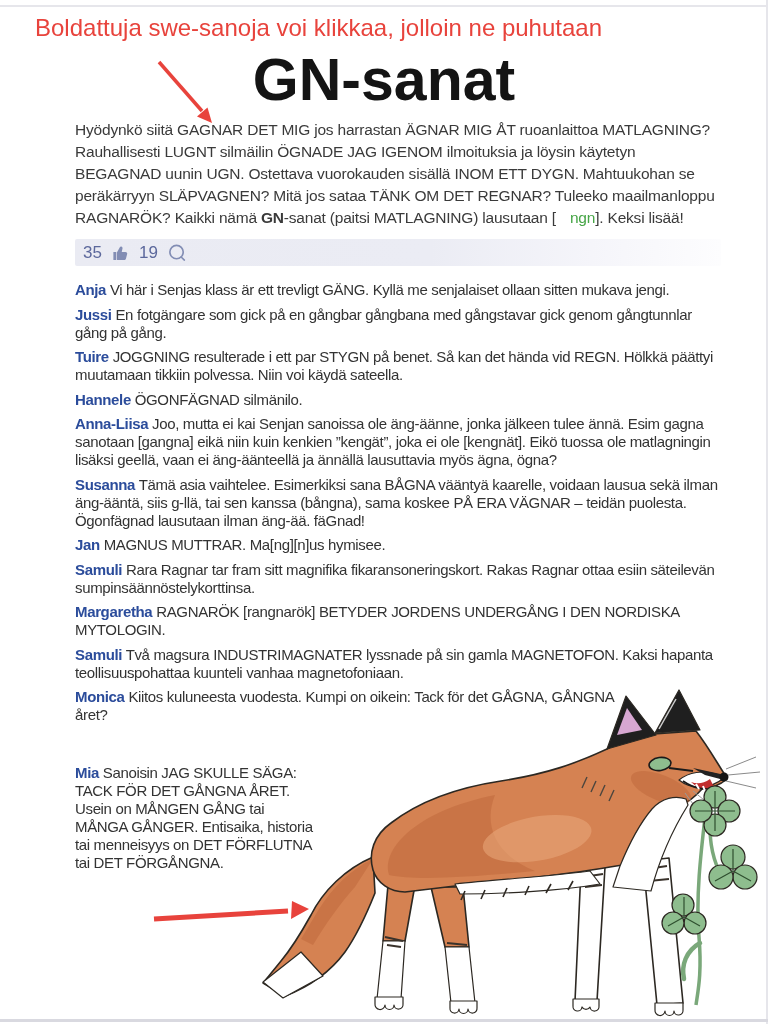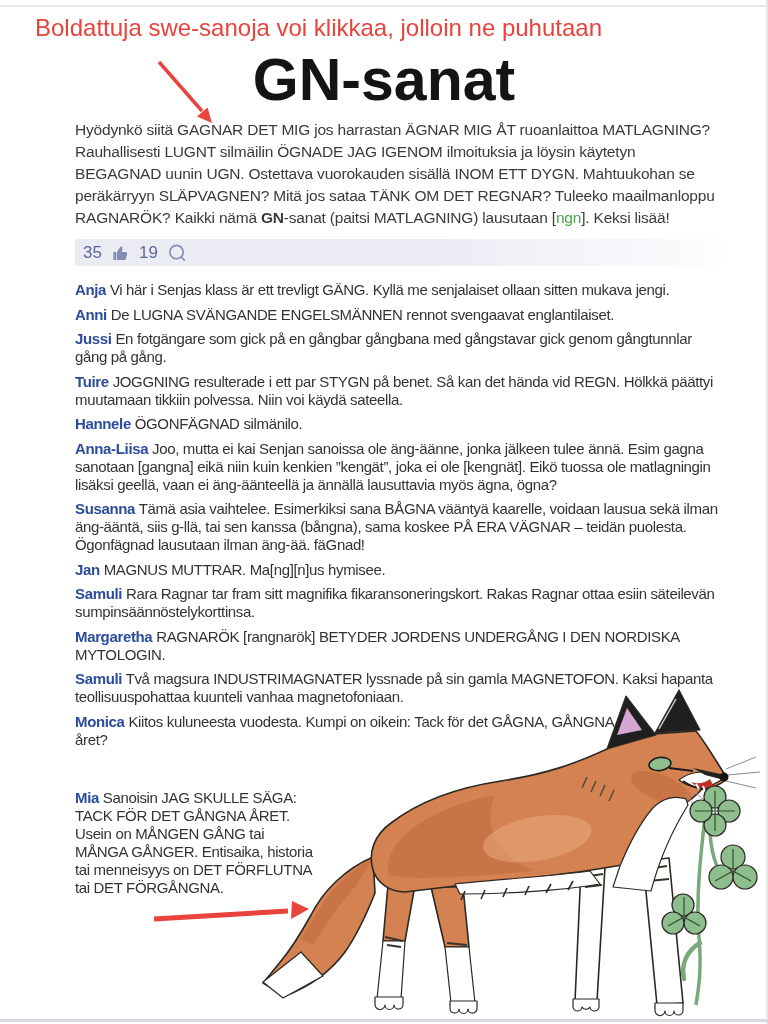--- a/index.html
+++ b/index.html
@@ -13,21 +13,21 @@
   .note{position:absolute;color:var(--note-red);font-size:24px;line-height:26px;white-space:nowrap;}
   #note-top{left:35px;top:15px;}
   #note-bottom{left:22px;top:888px;z-index:3;}
 
   #page-title{position:absolute;top:46px;left:0;width:768px;text-align:center;
               font-size:59px;font-weight:700;color:#141414;letter-spacing:0px;}
 
   #intro{position:absolute;left:75px;top:119px;width:646px;
          font-size:15.5px;line-height:22px;letter-spacing:-0.2px;color:#3a3a3a;}
   #intro .gn-bold{font-weight:bold;}
-  #intro .ngn{color:var(--ngn-green);}
+  #intro .ngn{color:var(--ngn-green);margin-left:14px;}
 
   #reactions{position:absolute;left:75px;top:239px;width:646px;height:27px;
              display:flex;align-items:center;gap:9px;padding-left:8px;box-sizing:border-box;
              font-size:17px;color:var(--counter-blue);border-radius:2px;
              background:linear-gradient(90deg,#eaebf3 0%,#ebecf4 55%,#f5f5fa 80%,#fdfdfe 100%);}
   #reactions svg{display:block;}
 
   #comments{position:absolute;left:75px;top:281px;width:650px;
             font-size:15px;line-height:18px;letter-spacing:-0.35px;color:#333;}
   .comment{margin-bottom:6.5px;}
@@ -76,21 +76,20 @@
     </svg>
     <span>19</span>
     <svg width="21" height="20" viewBox="0 0 22 20">
       <circle cx="10" cy="9" r="7" fill="none" stroke="#828db4" stroke-width="1.7"></circle>
       <path d="M14.8 14.2l3.4 3.2" fill="none" stroke="#828db4" stroke-width="1.7" stroke-linecap="round"></path>
     </svg>
   </div>
 
   <div id="comments">
       <div class="comment"><span class="cname">Anja</span> <span>Vi här i Senjas klass är ett trevligt GÄNG. Kyllä me senjalaiset ollaan sitten mukava jengi.</span></div>
-      <div class="comment"><span class="cname">Anni</span> <span>De LUGNA SVÄNGANDE ENGELSMÄNNEN rennot svengaavat englantilaiset.</span></div>
       <div class="comment"><span class="cname">Jussi</span> <span>En fotgängare som gick på en gångbar gångbana med gångstavar gick genom gångtunnlar gång på gång.</span></div>
       <div class="comment"><span class="cname">Tuire</span> <span>JOGGNING resulterade i ett par STYGN på benet. Så kan det hända vid REGN. Hölkkä päättyi muutamaan tikkiin polvessa. Niin voi käydä sateella.</span></div>
       <div class="comment"><span class="cname">Hannele</span> <span>ÖGONFÄGNAD silmänilo.</span></div>
       <div class="comment"><span class="cname">Anna-Liisa</span> <span>Joo, mutta ei kai Senjan sanoissa ole äng-äänne, jonka jälkeen tulee ännä. Esim gagna sanotaan [gangna] eikä niin kuin kenkien ”kengät”, joka ei ole [kengnät]. Eikö tuossa ole matlagningin lisäksi geellä, vaan ei äng-äänteellä ja ännällä lausuttavia myös ägna, ögna?</span></div>
       <div class="comment"><span class="cname">Susanna</span> <span>Tämä asia vaihtelee. Esimerkiksi sana BÅGNA vääntyä kaarelle, voidaan lausua sekä ilman äng-ääntä, siis g-llä, tai sen kanssa (bångna), sama koskee PÅ ERA VÄGNAR – teidän puolesta. Ögonfägnad lausutaan ilman äng-ää. fäGnad!</span></div>
       <div class="comment"><span class="cname">Jan</span> <span>MAGNUS MUTTRAR. Ma[ng][n]us hymisee.</span></div>
       <div class="comment"><span class="cname">Samuli</span> <span>Rara Ragnar tar fram sitt magnifika fikaransoneringskort. Rakas Ragnar ottaa esiin säteilevän sumpinsäännöstelykorttinsa.</span></div>
       <div class="comment"><span class="cname">Margaretha</span> <span>RAGNARÖK [rangnarök] BETYDER JORDENS UNDERGÅNG I DEN NORDISKA MYTOLOGIN.</span></div>
       <div class="comment"><span class="cname">Samuli</span> <span>Två magsura INDUSTRIMAGNATER lyssnade på sin gamla MAGNETOFON. Kaksi hapanta teollisuuspohattaa kuunteli vanhaa magnetofoniaan.</span></div>
       <div class="comment narrow-monica"><span class="cname">Monica</span> <span>Kiitos kuluneesta vuodesta. Kumpi on oikein: Tack för det GÅGNA, GÅNGNA året?</span></div>

